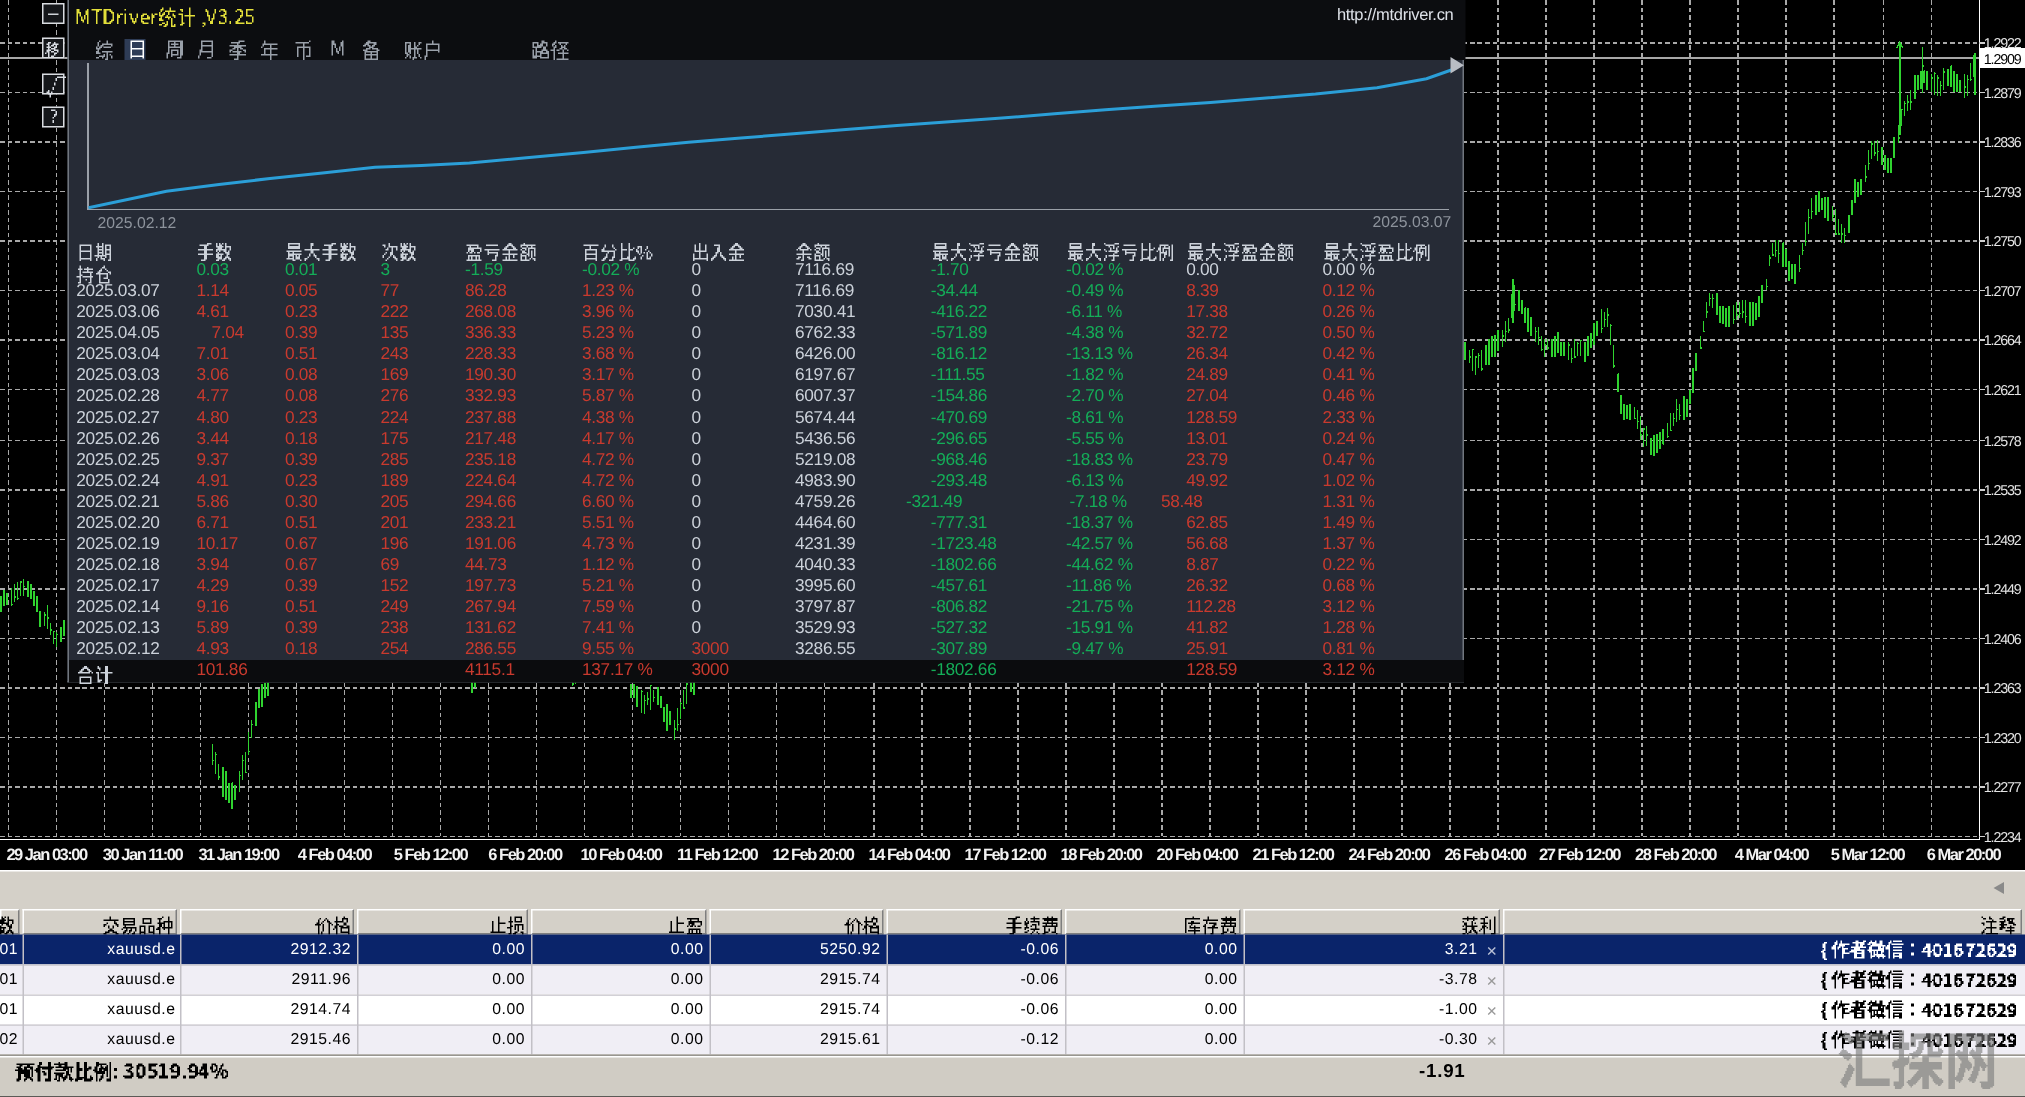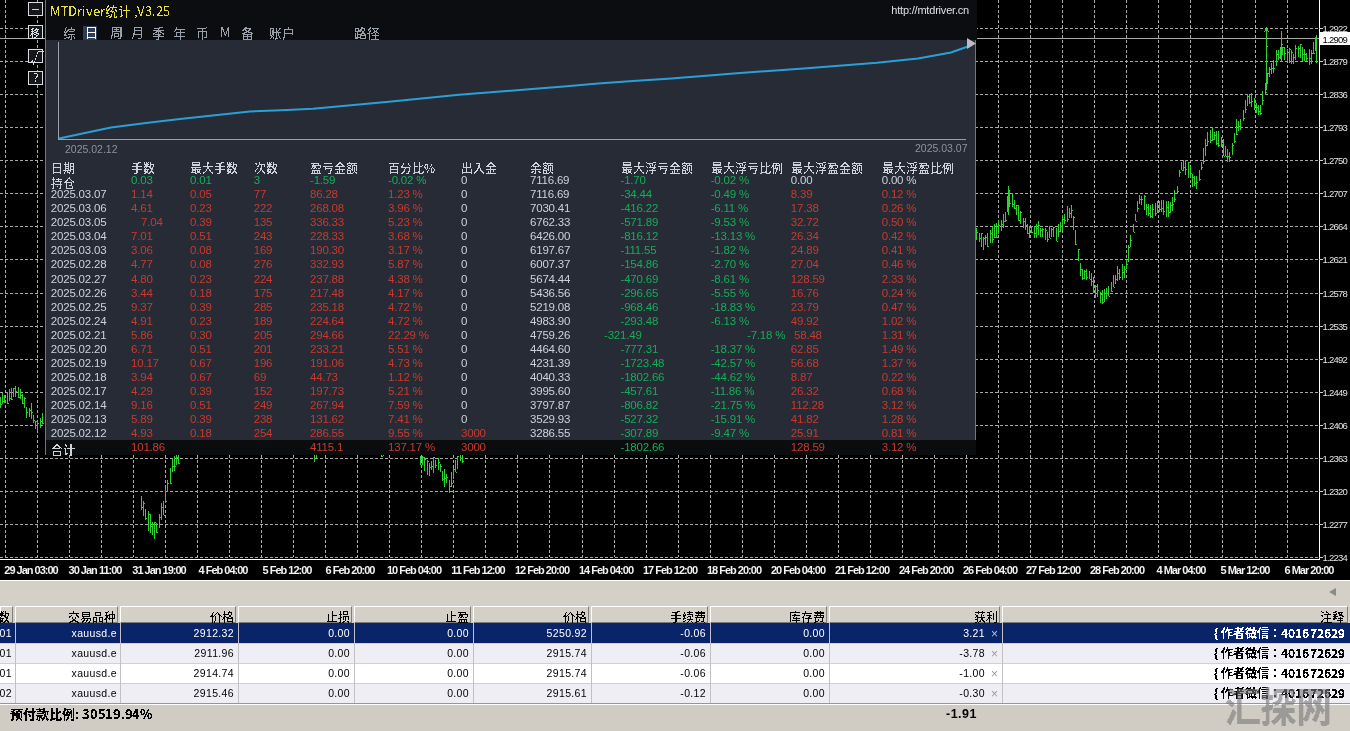--- a/index.html
+++ b/index.html
@@ -136,30 +136,30 @@
       <span style="left:264px;color:#c93a2e">268.08</span>
       <span style="left:342px;color:#c93a2e">3.96 %</span>
       <span style="left:415px;color:#ccd2da">0</span>
       <span style="left:484px;color:#ccd2da">7030.41</span>
       <span style="left:574.5px;color:#14ad58">-416.22</span>
       <span style="left:664.7px;color:#14ad58">-6.11 %</span>
       <span style="left:744.8px;color:#c93a2e">17.38</span>
       <span style="left:835.7px;color:#c93a2e">0.26 %</span>
     </div>
     <div class="trow" style="top:216.3px">
-      <span style="left:4.8px;color:#ccd2da">2025.03.05</span>
+      <span style="left:4.8px;color:#ccd2da">2025.04.05</span>
       <span style="left:95px;color:#c93a2e">7.04</span>
       <span style="left:144px;color:#c93a2e">0.39</span>
       <span style="left:207.7px;color:#c93a2e">135</span>
       <span style="left:264px;color:#c93a2e">336.33</span>
       <span style="left:342px;color:#c93a2e">5.23 %</span>
       <span style="left:415px;color:#ccd2da">0</span>
       <span style="left:484px;color:#ccd2da">6762.33</span>
       <span style="left:574.5px;color:#14ad58">-571.89</span>
-      <span style="left:664.7px;color:#14ad58">-9.53 %</span>
+      <span style="left:664.7px;color:#14ad58">-4.38 %</span>
       <span style="left:744.8px;color:#c93a2e">32.72</span>
       <span style="left:835.7px;color:#c93a2e">0.50 %</span>
     </div>
     <div class="trow" style="top:230.4px">
       <span style="left:4.8px;color:#ccd2da">2025.03.04</span>
       <span style="left:85px;color:#c93a2e">7.01</span>
       <span style="left:144px;color:#c93a2e">0.51</span>
       <span style="left:207.7px;color:#c93a2e">243</span>
       <span style="left:264px;color:#c93a2e">228.33</span>
       <span style="left:342px;color:#c93a2e">3.68 %</span>
@@ -216,21 +216,21 @@
       <span style="left:4.8px;color:#ccd2da">2025.02.26</span>
       <span style="left:85px;color:#c93a2e">3.44</span>
       <span style="left:144px;color:#c93a2e">0.18</span>
       <span style="left:207.7px;color:#c93a2e">175</span>
       <span style="left:264px;color:#c93a2e">217.48</span>
       <span style="left:342px;color:#c93a2e">4.17 %</span>
       <span style="left:415px;color:#ccd2da">0</span>
       <span style="left:484px;color:#ccd2da">5436.56</span>
       <span style="left:574.5px;color:#14ad58">-296.65</span>
       <span style="left:664.7px;color:#14ad58">-5.55 %</span>
-      <span style="left:744.8px;color:#c93a2e">16.76</span>
+      <span style="left:744.8px;color:#c93a2e">13.01</span>
       <span style="left:835.7px;color:#c93a2e">0.24 %</span>
     </div>
     <div class="trow" style="top:300.6px">
       <span style="left:4.8px;color:#ccd2da">2025.02.25</span>
       <span style="left:85px;color:#c93a2e">9.37</span>
       <span style="left:144px;color:#c93a2e">0.39</span>
       <span style="left:207.7px;color:#c93a2e">285</span>
       <span style="left:264px;color:#c93a2e">235.18</span>
       <span style="left:342px;color:#c93a2e">4.72 %</span>
       <span style="left:415px;color:#ccd2da">0</span>
@@ -253,26 +253,26 @@
       <span style="left:664.7px;color:#14ad58">-6.13 %</span>
       <span style="left:744.8px;color:#c93a2e">49.92</span>
       <span style="left:835.7px;color:#c93a2e">1.02 %</span>
     </div>
     <div class="trow" style="top:328.6px">
       <span style="left:4.8px;color:#ccd2da">2025.02.21</span>
       <span style="left:85px;color:#c93a2e">5.86</span>
       <span style="left:144px;color:#c93a2e">0.30</span>
       <span style="left:207.7px;color:#c93a2e">205</span>
       <span style="left:264px;color:#c93a2e">294.66</span>
-      <span style="left:342px;color:#c93a2e">22.29 %</span>
+      <span style="left:342px;color:#c93a2e">6.60 %</span>
       <span style="left:415px;color:#ccd2da">0</span>
       <span style="left:484px;color:#ccd2da">4759.26</span>
       <span style="left:558px;color:#14ad58">-321.49</span>
-      <span style="left:701px;color:#14ad58">-7.18 %</span>
-      <span style="left:748px;color:#c93a2e">58.48</span>
+      <span style="left:667px;color:#14ad58">-7.18 %</span>
+      <span style="left:728px;color:#c93a2e">58.48</span>
       <span style="left:835.7px;color:#c93a2e">1.31 %</span>
     </div>
     <div class="trow" style="top:342.7px">
       <span style="left:4.8px;color:#ccd2da">2025.02.20</span>
       <span style="left:85px;color:#c93a2e">6.71</span>
       <span style="left:144px;color:#c93a2e">0.51</span>
       <span style="left:207.7px;color:#c93a2e">201</span>
       <span style="left:264px;color:#c93a2e">233.21</span>
       <span style="left:342px;color:#c93a2e">5.51 %</span>
       <span style="left:415px;color:#ccd2da">0</span>

